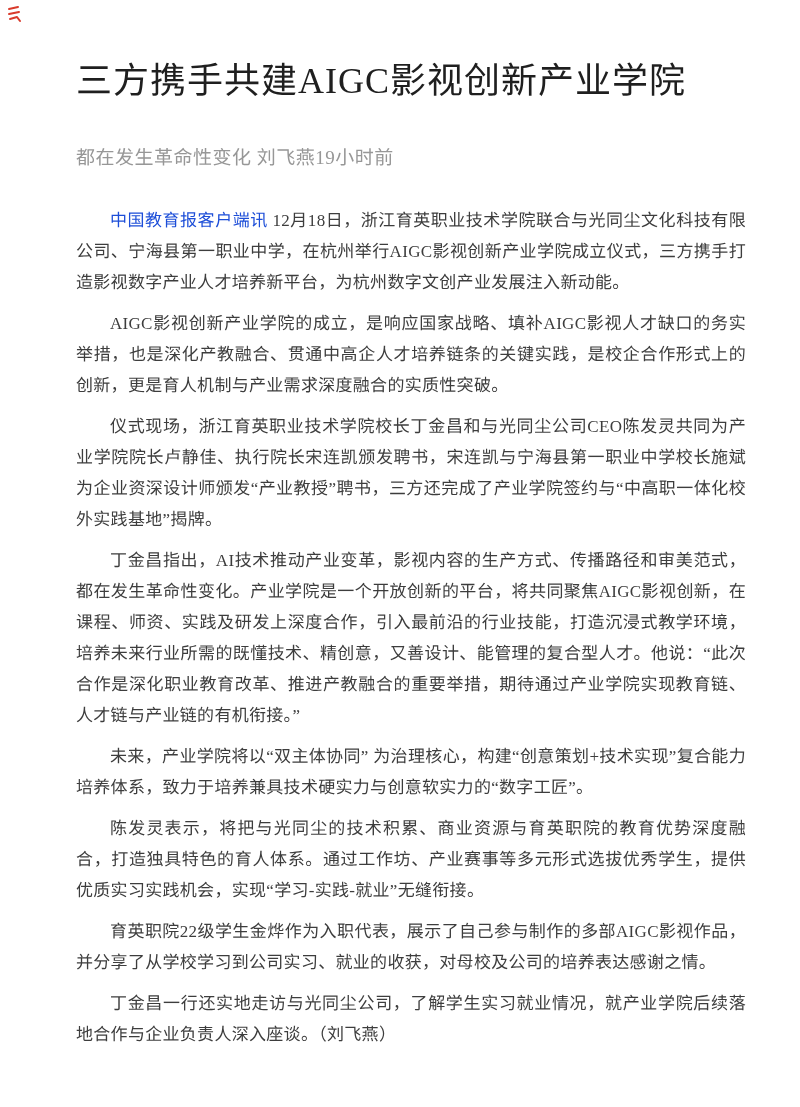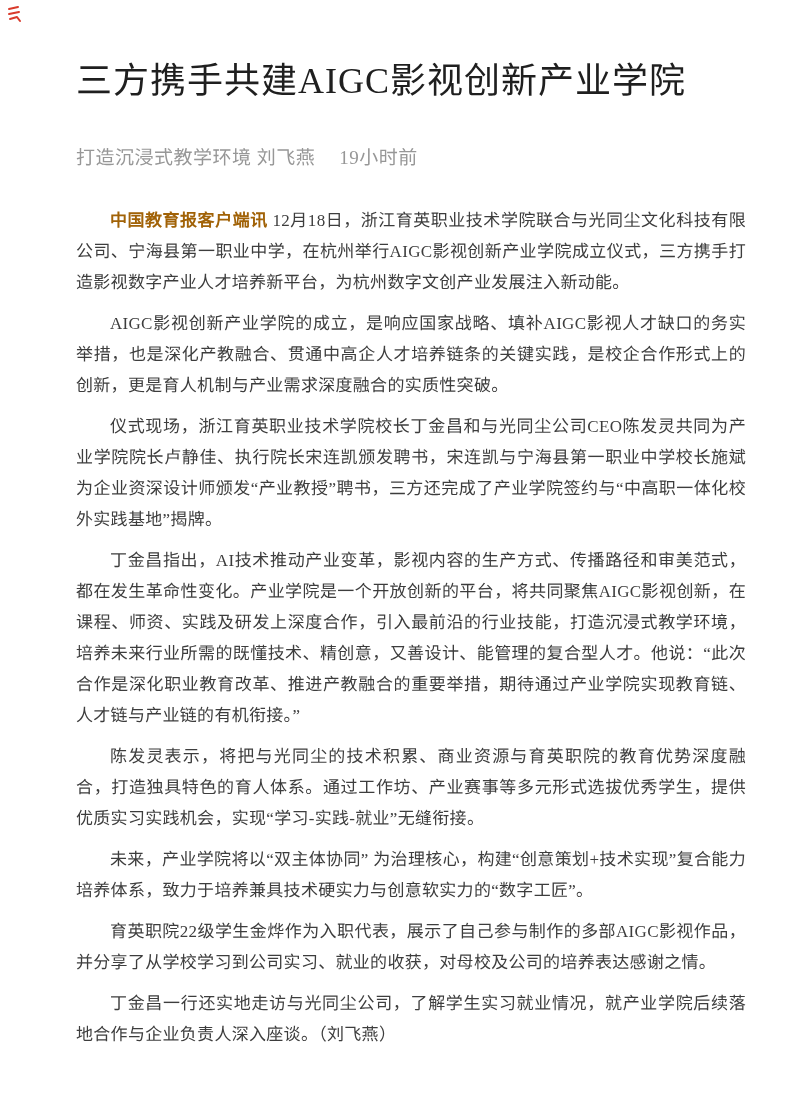--- a/index.html
+++ b/index.html
@@ -37,66 +37,65 @@
     font-family: "Liberation Serif", serif;
   }
   .byline {
     margin-top: 42px;
     font-size: 19px;
     line-height: 23px;
     color: #979797;
     letter-spacing: 0.5px;
   }
   .byline .time {
-    margin-left: 24px;
     text-align: center;
   }
   .body-text {
     margin-top: 36px;
   }
   .body-text p {
     margin: 0 0 10px 0;
     font-size: 17px;
     line-height: 31px;
     color: #3d3d3d;
     text-align: justify;
     text-justify: inter-ideograph;
     text-indent: 2em;
     letter-spacing: 0.3px;
     word-break: break-all;
   }
   .body-text p strong {
-    font-weight: 700;
-    color: #a16207;
+    font-weight: 400;
+    color: #1d4ed8;
   }
 </style>
 </head>
 <body>
 
 <span class="corner-mark">
   <svg width="16" height="18" viewBox="0 0 16 18" xmlns="http://www.w3.org/2000/svg">
     <path d="M2 4 L11 2" stroke="#d93a2b" stroke-width="2" fill="none" stroke-linecap="round"></path>
     <path d="M2 9 L12 7" stroke="#d93a2b" stroke-width="2" fill="none" stroke-linecap="round"></path>
     <path d="M3 14 L10 12 L13 16" stroke="#d93a2b" stroke-width="2" fill="none" stroke-linecap="round" stroke-linejoin="round"></path>
   </svg>
 </span>
 
 <div class="article">
 
   <h1 class="title">三方携手共建AIGC影视创新产业学院</h1>
 
   <div class="byline">
-    <span class="source">打造沉浸式教学环境 刘飞燕</span><span class="time">19小时前</span>
+    <span class="source">都在发生革命性变化 刘飞燕</span><span class="time">19小时前</span>
   </div>
 
   <div class="body-text">
     <p><strong>中国教育报客户端讯</strong><span> 12月18日，浙江育英职业技术学院联合与光同尘文化科技有限公司、宁海县第一职业中学，在杭州举行AIGC影视创新产业学院成立仪式，三方携手打造影视数字产业人才培养新平台，为杭州数字文创产业发展注入新动能。</span></p>
 
     <p>AIGC影视创新产业学院的成立，是响应国家战略、填补AIGC影视人才缺口的务实举措，也是深化产教融合、贯通中高企人才培养链条的关键实践，是校企合作形式上的创新，更是育人机制与产业需求深度融合的实质性突破。</p>
     <p>仪式现场，浙江育英职业技术学院校长丁金昌和与光同尘公司CEO陈发灵共同为产业学院院长卢静佳、执行院长宋连凯颁发聘书，宋连凯与宁海县第一职业中学校长施斌为企业资深设计师颁发“产业教授”聘书，三方还完成了产业学院签约与“中高职一体化校外实践基地”揭牌。</p>
     <p>丁金昌指出，AI技术推动产业变革，影视内容的生产方式、传播路径和审美范式，都在发生革命性变化。产业学院是一个开放创新的平台，将共同聚焦AIGC影视创新，在课程、师资、实践及研发上深度合作，引入最前沿的行业技能，打造沉浸式教学环境，培养未来行业所需的既懂技术、精创意，又善设计、能管理的复合型人才。他说：“此次合作是深化职业教育改革、推进产教融合的重要举措，期待通过产业学院实现教育链、人才链与产业链的有机衔接。”</p>
+    <p>未来，产业学院将以“双主体协同” 为治理核心，构建“创意策划+技术实现”复合能力培养体系，致力于培养兼具技术硬实力与创意软实力的“数字工匠”。</p>
     <p>陈发灵表示，将把与光同尘的技术积累、商业资源与育英职院的教育优势深度融合，打造独具特色的育人体系。通过工作坊、产业赛事等多元形式选拔优秀学生，提供优质实习实践机会，实现“学习-实践-就业”无缝衔接。</p>
-    <p>未来，产业学院将以“双主体协同” 为治理核心，构建“创意策划+技术实现”复合能力培养体系，致力于培养兼具技术硬实力与创意软实力的“数字工匠”。</p>
     <p>育英职院22级学生金烨作为入职代表，展示了自己参与制作的多部AIGC影视作品，并分享了从学校学习到公司实习、就业的收获，对母校及公司的培养表达感谢之情。</p>
     <p>丁金昌一行还实地走访与光同尘公司，了解学生实习就业情况，就产业学院后续落地合作与企业负责人深入座谈。（刘飞燕）</p>
   </div>
 
 </div>
 
 </body></html>

